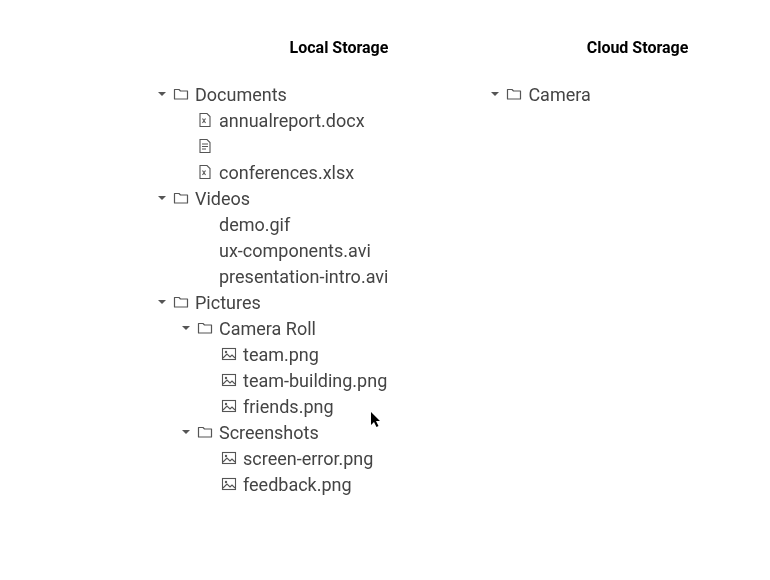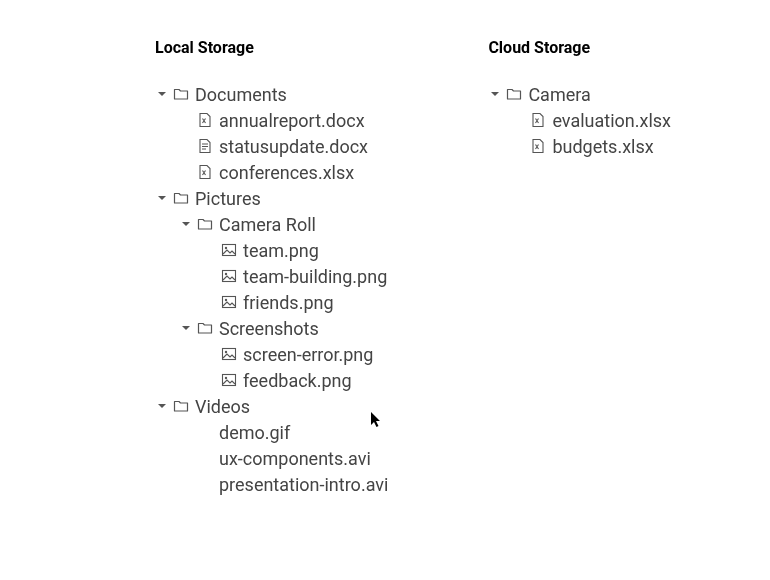--- a/index.html
+++ b/index.html
@@ -19,20 +19,21 @@
     }
     .column {
       flex: 0 0 auto;
       min-width: 200px;
     }
     .heading {
       font-size: 16px;
       font-weight: 700;
       color: #000;
       margin-bottom: 24px;
+      text-align: right;
     }
     .tree {
       list-style: none;
       padding-left: 0;
     }
     .row {
       display: flex;
       align-items: center;
       height: 26px;
       cursor: pointer;
@@ -114,21 +115,20 @@
             </li>
             <li>
               <div class="row">
                 <span class="spacer-chevron"></span>
                 <span class="icon">
                   <svg width="16" height="16" viewBox="0 0 16 16">
                     <path d="M3 1.5 L10 1.5 L13 4.5 L13 14.5 L3 14.5 Z" fill="none" stroke="#555" stroke-width="1.1"></path>
                     <path d="M5 6 H11 M5 8.5 H11 M5 11 H9" stroke="#555" stroke-width="1.1"></path>
                   </svg>
                 </span>
-                <span class="label">statusupdate.docx</span>
               </div>
             </li>
             <li>
               <div class="row">
                 <span class="spacer-chevron"></span>
                 <span class="icon">
                   <svg width="16" height="16" viewBox="0 0 16 16">
                     <path d="M3 1.5 L10 1.5 L13 4.5 L13 14.5 L3 14.5 Z" fill="none" stroke="#555" stroke-width="1.1"></path>
                     <path d="M5.5 6.5 L8.5 11 M8.5 6.5 L5.5 11" stroke="#555" stroke-width="1.1" fill="none"></path>
                   </svg>
@@ -143,159 +143,159 @@
             <span class="chevron">
               <svg width="10" height="10" viewBox="0 0 10 10">
                 <path d="M1 3 L5 7 L9 3 Z" fill="#555"></path>
               </svg>
             </span>
             <span class="icon">
               <svg width="16" height="16" viewBox="0 0 16 16">
                 <path d="M1.5 3.5 L6 3.5 L7.5 5 L14.5 5 L14.5 13 L1.5 13 Z" fill="none" stroke="#555" stroke-width="1.2" stroke-linejoin="round"></path>
               </svg>
             </span>
-            <span class="label">Pictures</span>
+            <span class="label">Videos</span>
           </div>
           <ul class="children">
             <li>
               <div class="row">
-                <span class="chevron">
-                  <svg width="10" height="10" viewBox="0 0 10 10">
-                    <path d="M1 3 L5 7 L9 3 Z" fill="#555"></path>
-                  </svg>
-                </span>
-                <span class="icon">
-                  <svg width="16" height="16" viewBox="0 0 16 16">
-                    <path d="M1.5 3.5 L6 3.5 L7.5 5 L14.5 5 L14.5 13 L1.5 13 Z" fill="none" stroke="#555" stroke-width="1.2" stroke-linejoin="round"></path>
-                  </svg>
-                </span>
-                <span class="label">Camera Roll</span>
-              </div>
-              <ul class="children">
-                <li>
-                  <div class="row">
-                    <span class="spacer-chevron"></span>
-                    <span class="icon">
-                      <svg width="16" height="16" viewBox="0 0 16 16">
-                        <rect x="1.5" y="2.5" width="13" height="11" fill="none" stroke="#555" stroke-width="1.1"></rect>
-                        <circle cx="5" cy="6" r="1.2" fill="#555"></circle>
-                        <path d="M2 12 L6 8 L9 11 L11 9 L14 12" fill="none" stroke="#555" stroke-width="1.1"></path>
-                      </svg>
-                    </span>
-                    <span class="label">team.png</span>
-                  </div>
-                </li>
-                <li>
-                  <div class="row">
-                    <span class="spacer-chevron"></span>
-                    <span class="icon">
-                      <svg width="16" height="16" viewBox="0 0 16 16">
-                        <rect x="1.5" y="2.5" width="13" height="11" fill="none" stroke="#555" stroke-width="1.1"></rect>
-                        <circle cx="5" cy="6" r="1.2" fill="#555"></circle>
-                        <path d="M2 12 L6 8 L9 11 L11 9 L14 12" fill="none" stroke="#555" stroke-width="1.1"></path>
-                      </svg>
-                    </span>
-                    <span class="label">team-building.png</span>
-                  </div>
-                </li>
-                <li>
-                  <div class="row">
-                    <span class="spacer-chevron"></span>
-                    <span class="icon">
-                      <svg width="16" height="16" viewBox="0 0 16 16">
-                        <rect x="1.5" y="2.5" width="13" height="11" fill="none" stroke="#555" stroke-width="1.1"></rect>
-                        <circle cx="5" cy="6" r="1.2" fill="#555"></circle>
-                        <path d="M2 12 L6 8 L9 11 L11 9 L14 12" fill="none" stroke="#555" stroke-width="1.1"></path>
-                      </svg>
-                    </span>
-                    <span class="label">friends.png</span>
-                  </div>
-                </li>
-              </ul>
-            </li>
-            <li>
-              <div class="row">
-                <span class="chevron">
-                  <svg width="10" height="10" viewBox="0 0 10 10">
-                    <path d="M1 3 L5 7 L9 3 Z" fill="#555"></path>
-                  </svg>
-                </span>
-                <span class="icon">
-                  <svg width="16" height="16" viewBox="0 0 16 16">
-                    <path d="M1.5 3.5 L6 3.5 L7.5 5 L14.5 5 L14.5 13 L1.5 13 Z" fill="none" stroke="#555" stroke-width="1.2" stroke-linejoin="round"></path>
-                  </svg>
-                </span>
-                <span class="label">Screenshots</span>
-              </div>
-              <ul class="children">
-                <li>
-                  <div class="row">
-                    <span class="spacer-chevron"></span>
-                    <span class="icon">
-                      <svg width="16" height="16" viewBox="0 0 16 16">
-                        <rect x="1.5" y="2.5" width="13" height="11" fill="none" stroke="#555" stroke-width="1.1"></rect>
-                        <circle cx="5" cy="6" r="1.2" fill="#555"></circle>
-                        <path d="M2 12 L6 8 L9 11 L11 9 L14 12" fill="none" stroke="#555" stroke-width="1.1"></path>
-                      </svg>
-                    </span>
-                    <span class="label">screen-error.png</span>
-                  </div>
-                </li>
-                <li>
-                  <div class="row">
-                    <span class="spacer-chevron"></span>
-                    <span class="icon">
-                      <svg width="16" height="16" viewBox="0 0 16 16">
-                        <rect x="1.5" y="2.5" width="13" height="11" fill="none" stroke="#555" stroke-width="1.1"></rect>
-                        <circle cx="5" cy="6" r="1.2" fill="#555"></circle>
-                        <path d="M2 12 L6 8 L9 11 L11 9 L14 12" fill="none" stroke="#555" stroke-width="1.1"></path>
-                      </svg>
-                    </span>
-                    <span class="label">feedback.png</span>
-                  </div>
-                </li>
-              </ul>
+                <span class="spacer-chevron"></span>
+                <span class="icon"></span>
+                <span class="label">demo.gif</span>
+              </div>
+            </li>
+            <li>
+              <div class="row">
+                <span class="spacer-chevron"></span>
+                <span class="icon"></span>
+                <span class="label">ux-components.avi</span>
+              </div>
+            </li>
+            <li>
+              <div class="row">
+                <span class="spacer-chevron"></span>
+                <span class="icon"></span>
+                <span class="label">presentation-intro.avi</span>
+              </div>
             </li>
           </ul>
         </li>
         <li>
           <div class="row">
             <span class="chevron">
               <svg width="10" height="10" viewBox="0 0 10 10">
                 <path d="M1 3 L5 7 L9 3 Z" fill="#555"></path>
               </svg>
             </span>
             <span class="icon">
               <svg width="16" height="16" viewBox="0 0 16 16">
                 <path d="M1.5 3.5 L6 3.5 L7.5 5 L14.5 5 L14.5 13 L1.5 13 Z" fill="none" stroke="#555" stroke-width="1.2" stroke-linejoin="round"></path>
               </svg>
             </span>
-            <span class="label">Videos</span>
+            <span class="label">Pictures</span>
           </div>
           <ul class="children">
             <li>
               <div class="row">
-                <span class="spacer-chevron"></span>
-                <span class="icon"></span>
-                <span class="label">demo.gif</span>
-              </div>
-            </li>
-            <li>
-              <div class="row">
-                <span class="spacer-chevron"></span>
-                <span class="icon"></span>
-                <span class="label">ux-components.avi</span>
-              </div>
-            </li>
-            <li>
-              <div class="row">
-                <span class="spacer-chevron"></span>
-                <span class="icon"></span>
-                <span class="label">presentation-intro.avi</span>
-              </div>
+                <span class="chevron">
+                  <svg width="10" height="10" viewBox="0 0 10 10">
+                    <path d="M1 3 L5 7 L9 3 Z" fill="#555"></path>
+                  </svg>
+                </span>
+                <span class="icon">
+                  <svg width="16" height="16" viewBox="0 0 16 16">
+                    <path d="M1.5 3.5 L6 3.5 L7.5 5 L14.5 5 L14.5 13 L1.5 13 Z" fill="none" stroke="#555" stroke-width="1.2" stroke-linejoin="round"></path>
+                  </svg>
+                </span>
+                <span class="label">Camera Roll</span>
+              </div>
+              <ul class="children">
+                <li>
+                  <div class="row">
+                    <span class="spacer-chevron"></span>
+                    <span class="icon">
+                      <svg width="16" height="16" viewBox="0 0 16 16">
+                        <rect x="1.5" y="2.5" width="13" height="11" fill="none" stroke="#555" stroke-width="1.1"></rect>
+                        <circle cx="5" cy="6" r="1.2" fill="#555"></circle>
+                        <path d="M2 12 L6 8 L9 11 L11 9 L14 12" fill="none" stroke="#555" stroke-width="1.1"></path>
+                      </svg>
+                    </span>
+                    <span class="label">team.png</span>
+                  </div>
+                </li>
+                <li>
+                  <div class="row">
+                    <span class="spacer-chevron"></span>
+                    <span class="icon">
+                      <svg width="16" height="16" viewBox="0 0 16 16">
+                        <rect x="1.5" y="2.5" width="13" height="11" fill="none" stroke="#555" stroke-width="1.1"></rect>
+                        <circle cx="5" cy="6" r="1.2" fill="#555"></circle>
+                        <path d="M2 12 L6 8 L9 11 L11 9 L14 12" fill="none" stroke="#555" stroke-width="1.1"></path>
+                      </svg>
+                    </span>
+                    <span class="label">team-building.png</span>
+                  </div>
+                </li>
+                <li>
+                  <div class="row">
+                    <span class="spacer-chevron"></span>
+                    <span class="icon">
+                      <svg width="16" height="16" viewBox="0 0 16 16">
+                        <rect x="1.5" y="2.5" width="13" height="11" fill="none" stroke="#555" stroke-width="1.1"></rect>
+                        <circle cx="5" cy="6" r="1.2" fill="#555"></circle>
+                        <path d="M2 12 L6 8 L9 11 L11 9 L14 12" fill="none" stroke="#555" stroke-width="1.1"></path>
+                      </svg>
+                    </span>
+                    <span class="label">friends.png</span>
+                  </div>
+                </li>
+              </ul>
+            </li>
+            <li>
+              <div class="row">
+                <span class="chevron">
+                  <svg width="10" height="10" viewBox="0 0 10 10">
+                    <path d="M1 3 L5 7 L9 3 Z" fill="#555"></path>
+                  </svg>
+                </span>
+                <span class="icon">
+                  <svg width="16" height="16" viewBox="0 0 16 16">
+                    <path d="M1.5 3.5 L6 3.5 L7.5 5 L14.5 5 L14.5 13 L1.5 13 Z" fill="none" stroke="#555" stroke-width="1.2" stroke-linejoin="round"></path>
+                  </svg>
+                </span>
+                <span class="label">Screenshots</span>
+              </div>
+              <ul class="children">
+                <li>
+                  <div class="row">
+                    <span class="spacer-chevron"></span>
+                    <span class="icon">
+                      <svg width="16" height="16" viewBox="0 0 16 16">
+                        <rect x="1.5" y="2.5" width="13" height="11" fill="none" stroke="#555" stroke-width="1.1"></rect>
+                        <circle cx="5" cy="6" r="1.2" fill="#555"></circle>
+                        <path d="M2 12 L6 8 L9 11 L11 9 L14 12" fill="none" stroke="#555" stroke-width="1.1"></path>
+                      </svg>
+                    </span>
+                    <span class="label">screen-error.png</span>
+                  </div>
+                </li>
+                <li>
+                  <div class="row">
+                    <span class="spacer-chevron"></span>
+                    <span class="icon">
+                      <svg width="16" height="16" viewBox="0 0 16 16">
+                        <rect x="1.5" y="2.5" width="13" height="11" fill="none" stroke="#555" stroke-width="1.1"></rect>
+                        <circle cx="5" cy="6" r="1.2" fill="#555"></circle>
+                        <path d="M2 12 L6 8 L9 11 L11 9 L14 12" fill="none" stroke="#555" stroke-width="1.1"></path>
+                      </svg>
+                    </span>
+                    <span class="label">feedback.png</span>
+                  </div>
+                </li>
+              </ul>
             </li>
           </ul>
         </li>
       </ul>
   </div>
   <div class="column">
     <div class="heading">Cloud Storage</div>
     <ul class="tree" id="tree-1">
         <li>
           <div class="row">
@@ -304,46 +304,20 @@
                 <path d="M1 3 L5 7 L9 3 Z" fill="#555"></path>
               </svg>
             </span>
             <span class="icon">
               <svg width="16" height="16" viewBox="0 0 16 16">
                 <path d="M1.5 3.5 L6 3.5 L7.5 5 L14.5 5 L14.5 13 L1.5 13 Z" fill="none" stroke="#555" stroke-width="1.2" stroke-linejoin="round"></path>
               </svg>
             </span>
             <span class="label">Camera</span>
           </div>
-          <ul class="children">
-            <li>
-              <div class="row">
-                <span class="spacer-chevron"></span>
-                <span class="icon">
-                  <svg width="16" height="16" viewBox="0 0 16 16">
-                    <path d="M3 1.5 L10 1.5 L13 4.5 L13 14.5 L3 14.5 Z" fill="none" stroke="#555" stroke-width="1.1"></path>
-                    <path d="M5.5 6.5 L8.5 11 M8.5 6.5 L5.5 11" stroke="#555" stroke-width="1.1" fill="none"></path>
-                  </svg>
-                </span>
-                <span class="label">evaluation.xlsx</span>
-              </div>
-            </li>
-            <li>
-              <div class="row">
-                <span class="spacer-chevron"></span>
-                <span class="icon">
-                  <svg width="16" height="16" viewBox="0 0 16 16">
-                    <path d="M3 1.5 L10 1.5 L13 4.5 L13 14.5 L3 14.5 Z" fill="none" stroke="#555" stroke-width="1.1"></path>
-                    <path d="M5.5 6.5 L8.5 11 M8.5 6.5 L5.5 11" stroke="#555" stroke-width="1.1" fill="none"></path>
-                  </svg>
-                </span>
-                <span class="label">budgets.xlsx</span>
-              </div>
-            </li>
-          </ul>
         </li>
       </ul>
   </div>
 </div>
 
 <div class="cursor">
   <svg width="12" height="16" viewBox="0 0 12 16">
       <path d="M0 0 L0 13 L3 10 L5.5 15 L7.5 14 L5 9 L9 9 Z" fill="#000"></path>
     </svg>
 </div>

